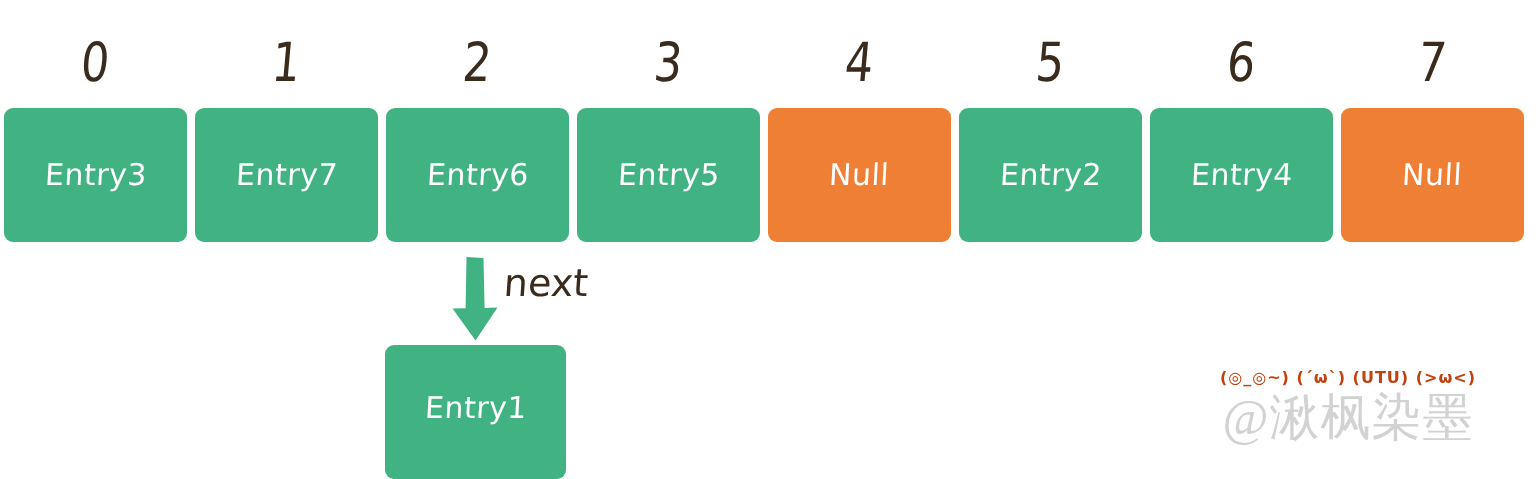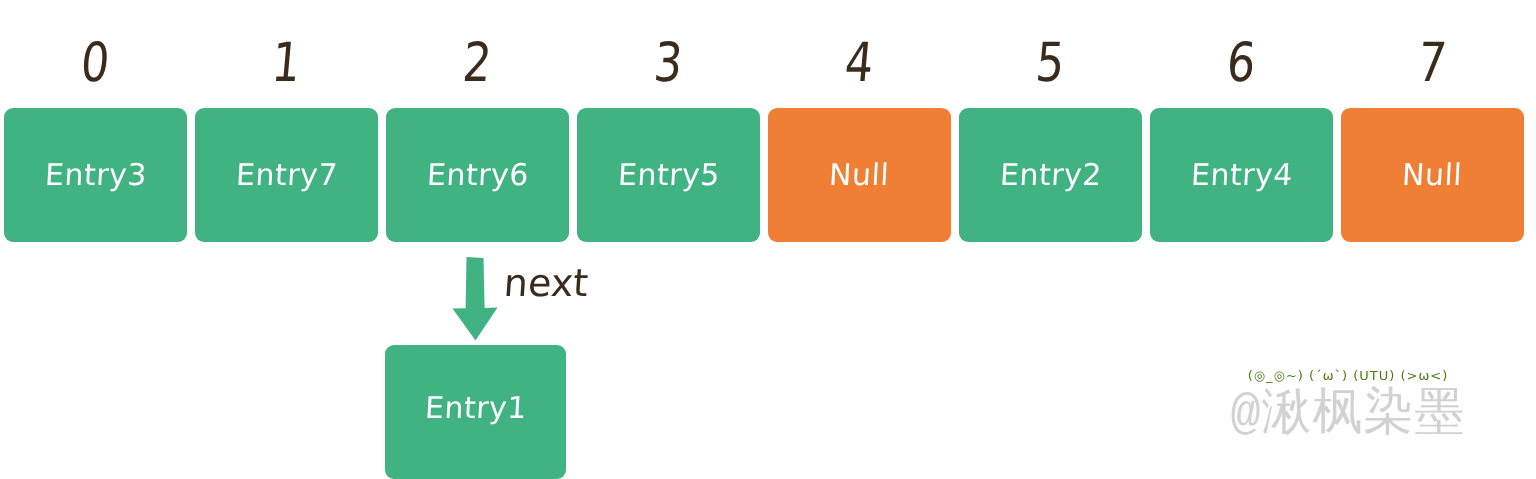--- a/index.html
+++ b/index.html
@@ -136,28 +136,29 @@
   .watermark {
     position: absolute;
     left: 1165px;
     top: 368px;
     width: 366px;
     text-align: center;
     user-select: none;
   }
   .watermark-kaomoji {
     font-family: "DejaVu Sans", sans-serif;
-    font-size: 13px;
-    color: #4d7c0f;
+    font-size: 16px;
+    color: #c2410c;
     line-height: 1.2;
     letter-spacing: 1px;
     white-space: nowrap;
+    font-weight: bold;
   }
   .watermark-handle {
-    font-family: Liberation Mono, monospace;
+    font-family: Liberation Serif, serif;
     font-size: 50px;
     color: #d2d2d2;
     line-height: 1.15;
     letter-spacing: 1px;
     margin-top: 2px;
     white-space: nowrap;
   }
 </style>
 </head>
 <body>

